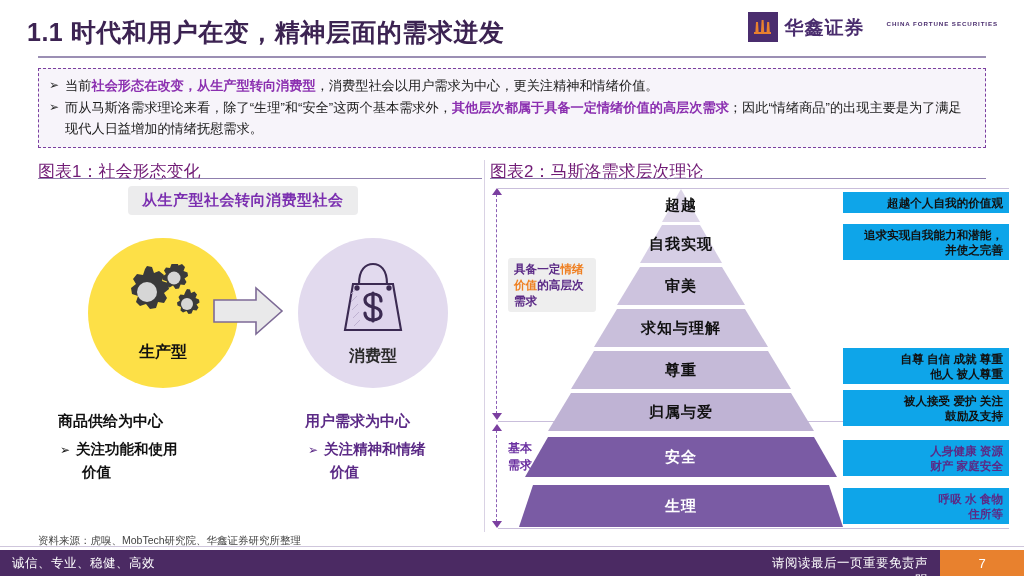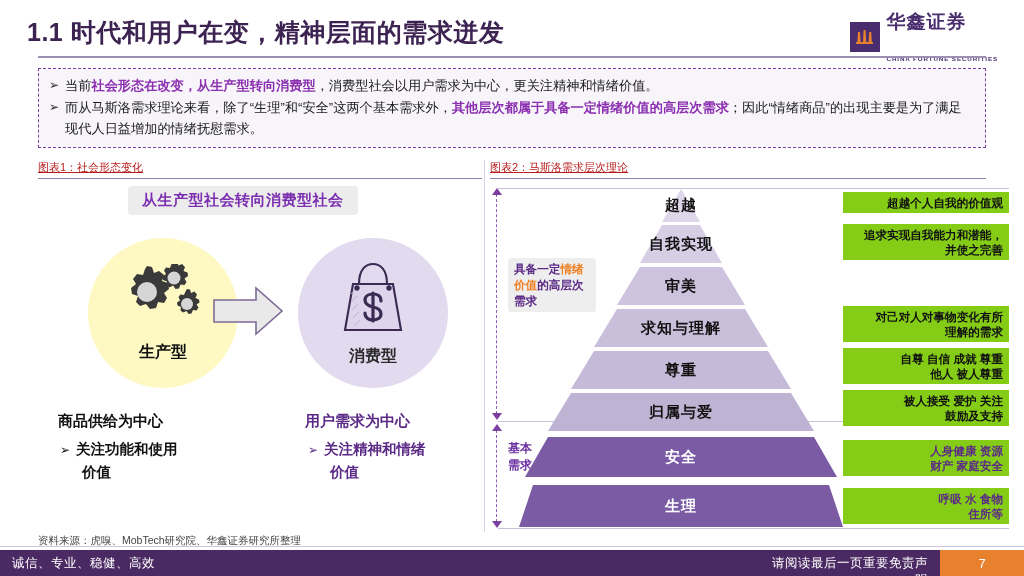--- a/index.html
+++ b/index.html
@@ -21,21 +21,21 @@
   .logo{
     position:absolute;right:26px;top:12px;
     display:flex;align-items:center;gap:7px;
   }
   .logo-mark{
     width:30px;height:30px;background:#4a2d6e;
     display:flex;align-items:flex-end;justify-content:center;
     padding-bottom:3px;box-sizing:border-box;
   }
   .logo-mark svg{display:block;}
-  .logo-text{display:flex;flex-direction:column;line-height:1;gap:22px;}
+  .logo-text{display:flex;flex-direction:row;line-height:1;gap:22px;}
   .logo-cn{font-size:19px;font-weight:700;color:#4a2d6e;letter-spacing:1px;}
   .logo-en{font-size:6.2px;color:#4a2d6e;letter-spacing:.9px;margin-top:3px;font-weight:700;}
 
   .title-rule{
     position:absolute;left:38px;top:56px;width:948px;height:2px;
     background:#9b8fb4;
   }
 
   
   .callout{
@@ -52,38 +52,38 @@
   }
   .callout-line .marker{
     color:#2b2b2b;font-size:12px;margin-right:6px;flex:0 0 auto;
     line-height:21px;
   }
   .callout-line .txt{flex:1 1 auto;}
   .hl{color:#8b2fb0;font-weight:700;}
 
   
   .exh-head{
-    position:absolute;font-size:11px;color:#b91c1c;text-decoration:underline;
+    position:absolute;font-size:17px;color:#701a75;
   }
   .exh-rule{position:absolute;height:1.4px;background:#8f7fae;}
 
   
   .chip{
     position:absolute;left:128px;top:186px;
     background:#ececed;border-radius:4px;
     padding:5px 14px;
     font-size:15px;font-weight:700;color:#7b2fb0;
     letter-spacing:.5px;
   }
   .circle{
     position:absolute;border-radius:50%;
     display:flex;align-items:center;justify-content:center;
     flex-direction:column;
   }
-  .circle-prod{left:88px;top:238px;width:150px;height:150px;background:#fef9c3;}
+  .circle-prod{left:88px;top:238px;width:150px;height:150px;background:#fde047;}
   .circle-cons{left:298px;top:238px;width:150px;height:150px;background:#e2daee;}
   .circle-label{
     font-size:16px;font-weight:700;color:#111;margin-top:4px;
   }
   .circle-label.purple{color:#2b2b2b;}
   .arrow-wrap{position:absolute;left:212px;top:285px;}
 
   .col-head{
     position:absolute;font-size:15px;font-weight:700;color:#111;
   }
@@ -108,21 +108,21 @@
     color:#111;letter-spacing:1px;
   }
   .pyr-row.dark .lbl{color:#fff;}
 
   .desc{
     position:absolute;left:843px;width:166px;
     text-align:right;font-size:11.6px;font-weight:700;
     color:#111;line-height:15px;
     box-sizing:border-box;padding:3px 6px 3px 4px;
   }
-  .desc.band{background:#84cc16;}
+  .desc.band{background:#0ea5e9;}
   .desc.purple{color:#5b2a86;padding-left:12px;}
 
   .axis{position:absolute;}
   .axis .line{
     position:absolute;left:5px;top:6px;bottom:6px;width:0;
     border-left:1.6px dashed #8b5fb5;
   }
   .axis .cap{position:absolute;left:0;width:12px;height:7px;}
   .tickline{position:absolute;background:#c9bedb;height:1px;}
 
@@ -359,24 +359,20 @@
 
   </div>
 
   <div class="desc band" style="top:192px;">
     <div>超越个人自我的价值观</div>
   </div>
   <div class="desc band" style="top:224px;">
     <div>追求实现自我能力和潜能，</div>
     <div>并使之完善</div>
   </div>
-  <div class="desc band" style="top:306px;">
-    <div>对己对人对事物变化有所</div>
-    <div>理解的需求</div>
-  </div>
   <div class="desc band" style="top:348px;">
     <div>自尊 自信 成就 尊重</div>
     <div>他人 被人尊重</div>
   </div>
   <div class="desc band" style="top:390px;">
     <div>被人接受 爱护 关注</div>
     <div>鼓励及支持</div>
   </div>
   <div class="desc band purple" style="top:440px;">
     <div>人身健康 资源</div>

